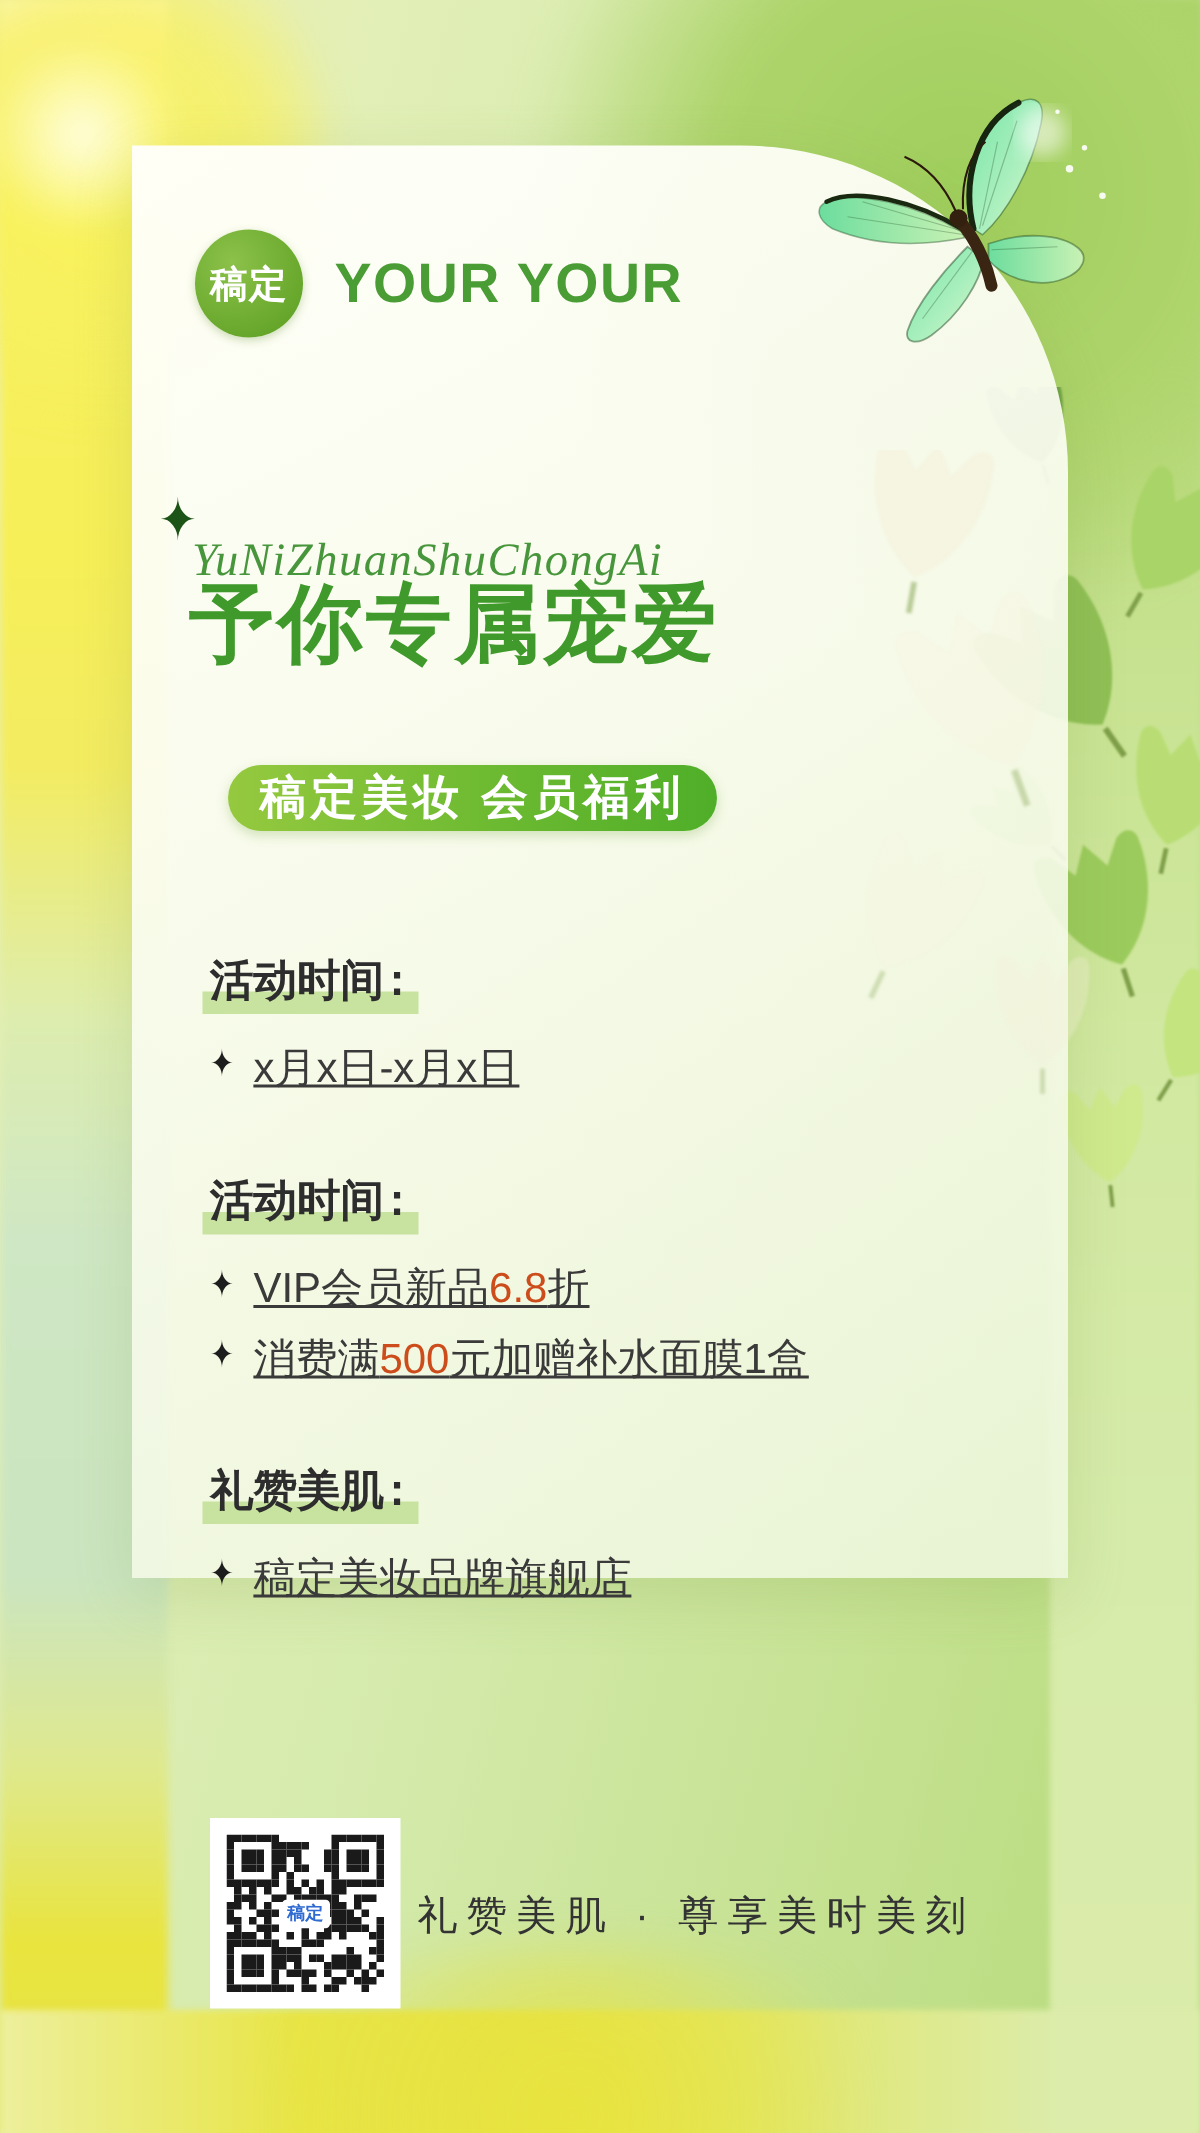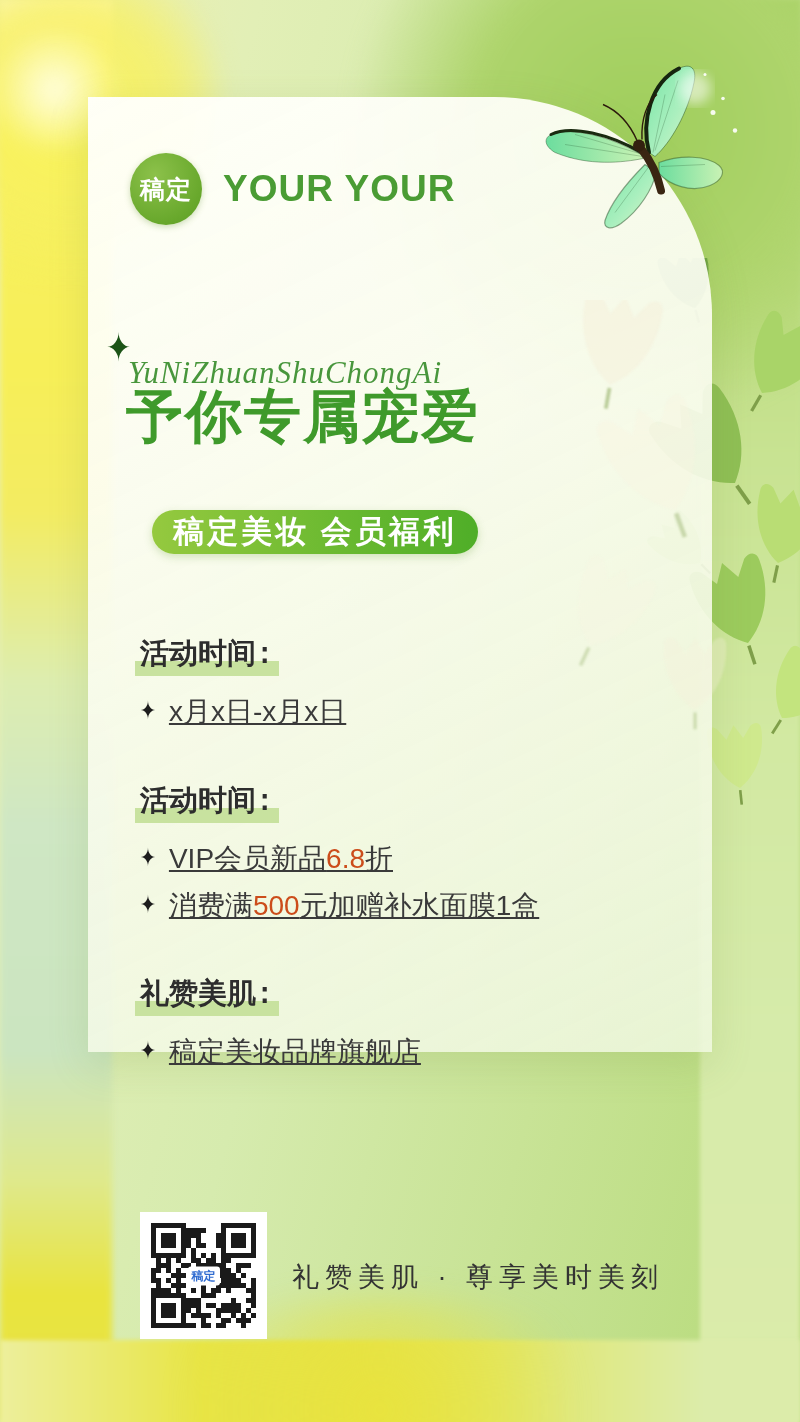--- a/index.html
+++ b/index.html
@@ -67,21 +67,21 @@
   .bullet { font-size:19px; color:#1d1d1d; transform:scaleY(1.3); line-height:1; margin-top:8px; flex:0 0 auto; }
   .item-text { font-size:28px; color:#3a3a3a; line-height:1.35;text-decoration:underline; }
   .accent { color:#cc4d1b;text-align:center; }
   .subline { margin-left:32px; margin-top:2px; font-size:28px; color:#3a3a3a; line-height:1.35; }
   
   .qr-box { position:absolute; left:52px; top:1115px; width:127px; height:127px; background:#ffffff;
     display:flex; align-items:center; justify-content:center; }
   .qr-label { position:absolute; left:50%; top:50%; transform:translate(-50%,-50%);
     background:#ffffff; border-radius:3px; padding:1px 4px;
     font-size:12px; font-weight:700; color:#2f6bd0; letter-spacing:0; white-space:nowrap; }
-  .slogan { position:absolute; left:190px; top:1163px; width:400px; text-align:center;
+  .slogan { position:absolute; left:190px; top:1163px; width:400px; 
     font-size:27px; color:#333333; letter-spacing:6px; line-height:1.3; }
   
   .butterfly { position:absolute; left:545px; top:58px; width:220px; height:185px; z-index:6; }
 </style>
 </head>
 <body>
 
 <div class="bg-base"></div>
 <div class="bg-left-strip"></div>
 <div class="bg-right-strip"></div>

